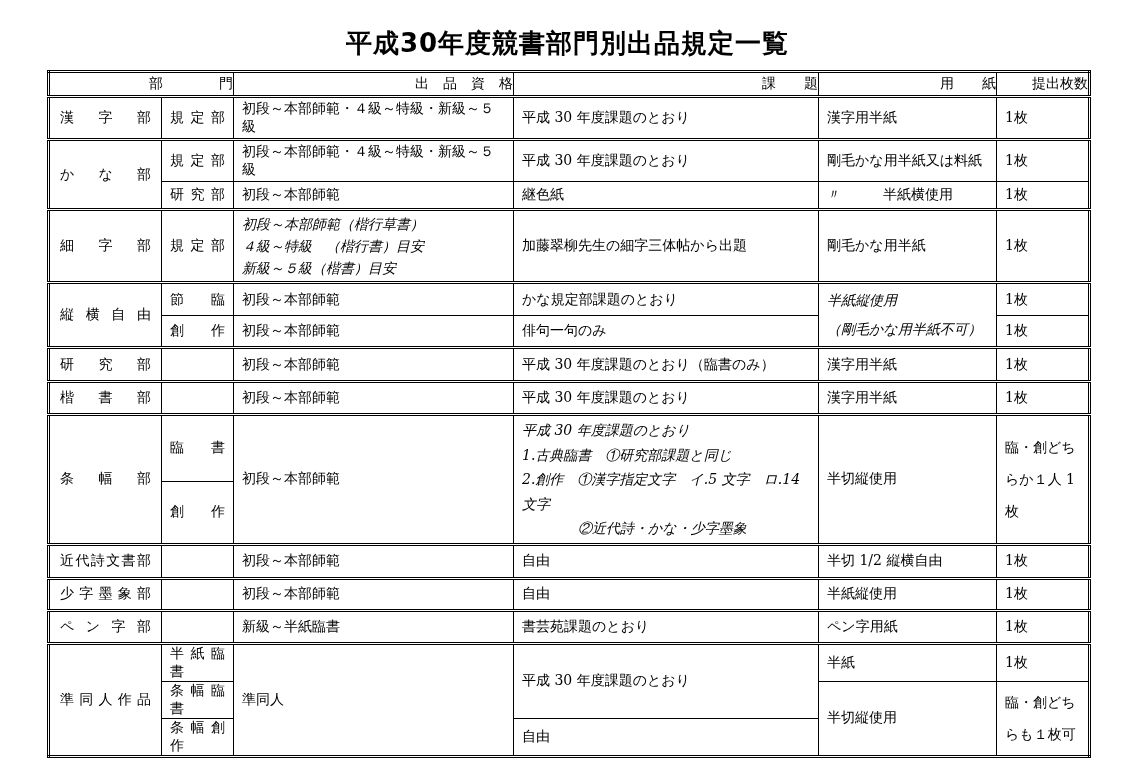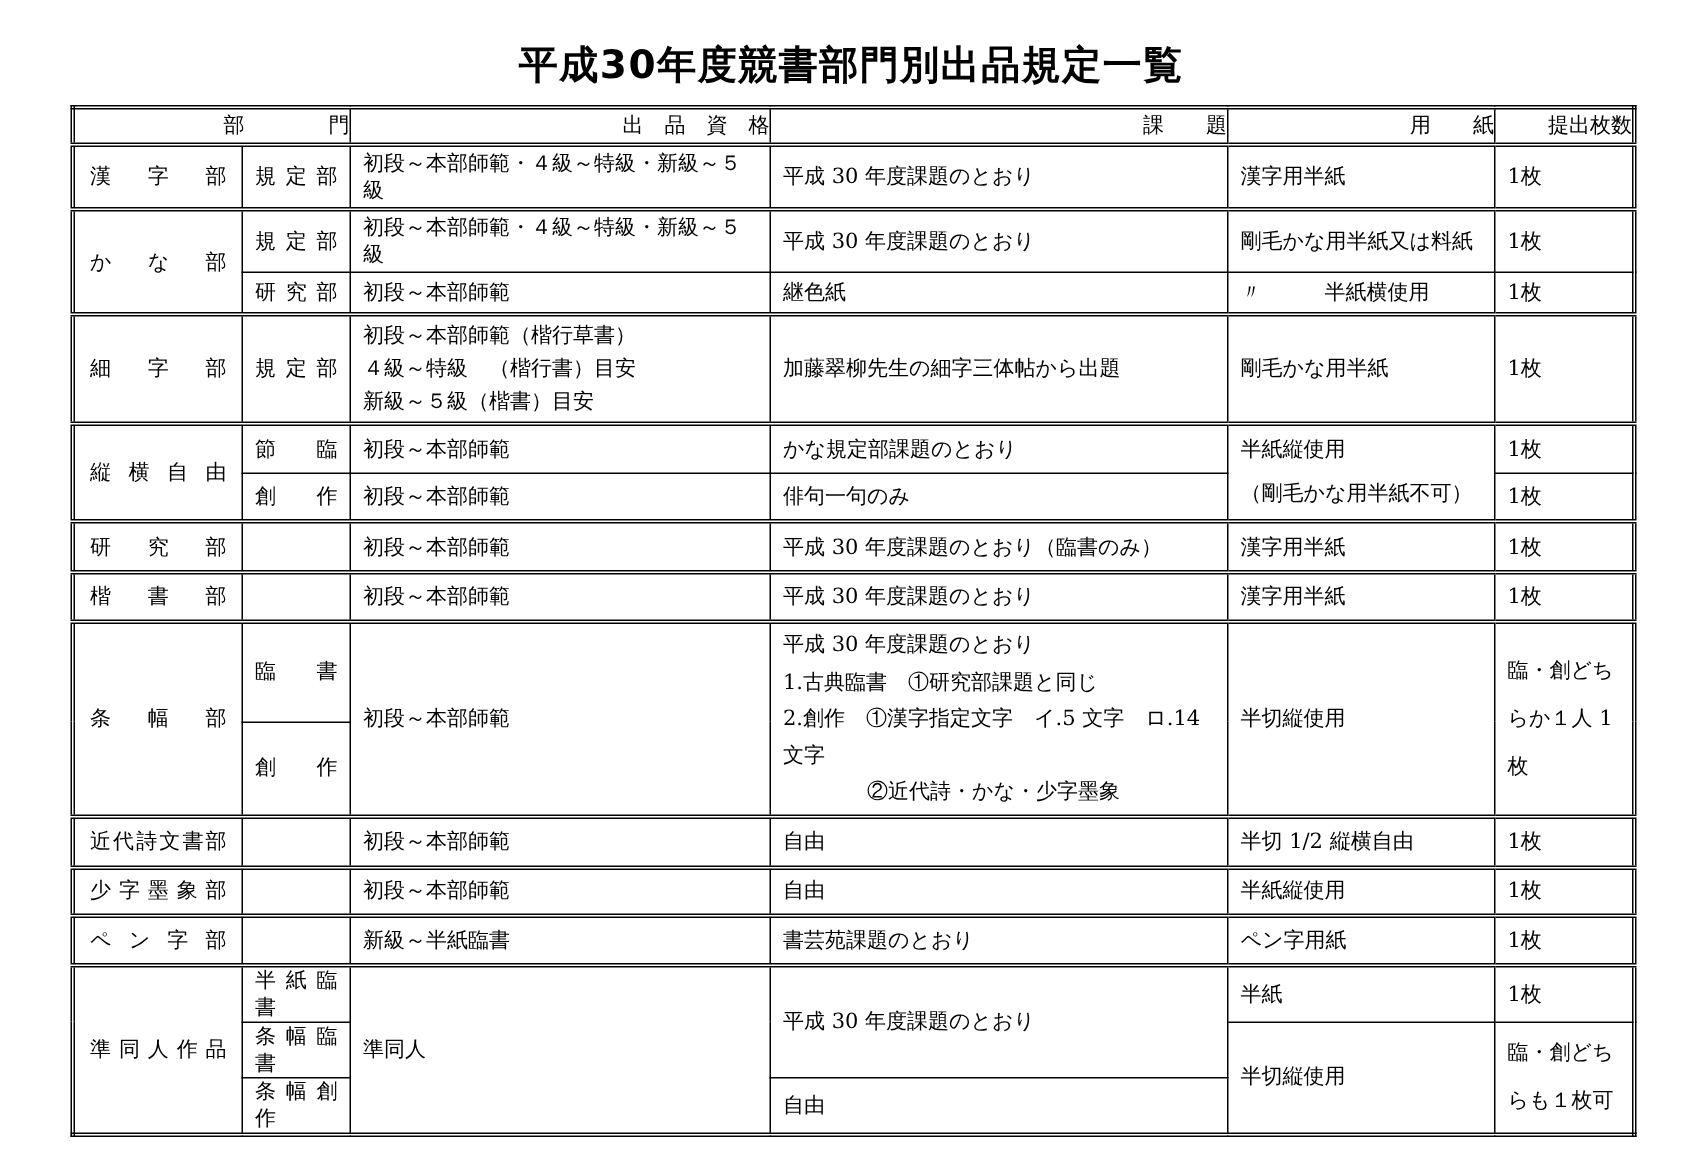--- a/index.html
+++ b/index.html
@@ -30,21 +30,21 @@
     vertical-align:middle;
     overflow:hidden;
   }
   thead th { border-bottom:3px double #000; text-align:right; padding:2px 0; }
   th.c3h { border-right:3px double #000;margin-top:20px; }
   td.c1 { border-right:3px double #000; text-align:justify; text-align-last:justify; padding:0 10px;font-family:Liberation Mono, monospace; }
   td.c2 { text-align:justify; text-align-last:justify; padding:0 8px; }
   td.c3 { border-right:3px double #000; }
   td.c3, td.c4, td.c5, td.c6 { text-align:left; padding:2px 6px 2px 8px; }
   tr.sec td { border-top:3px double #000; }
-  .pre { white-space:pre-line; }
+  .pre { white-space:pre-line;font-style:italic; }
   .lh15 { line-height:22px; }
   .lh17 { line-height:24.5px; }
   .lh2  { line-height:2.3;margin-left:24px; }
   .lhy  { line-height:29px; }
   .notes { margin:13px 0 0 104px; font-size:14.5px; }
   .note  { margin-bottom:8px; }
   .star  { display:inline-block; width:28px; }
   .ul    { text-decoration:underline; }
 </style>
 </head>

